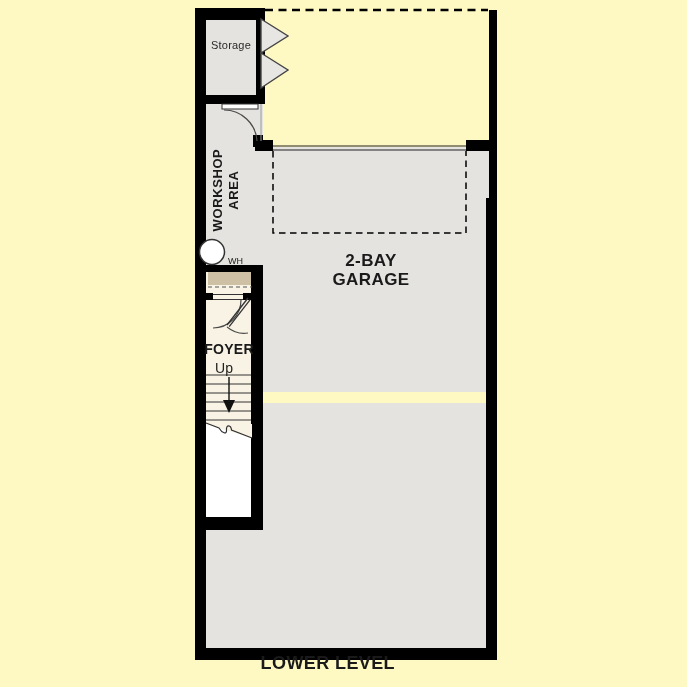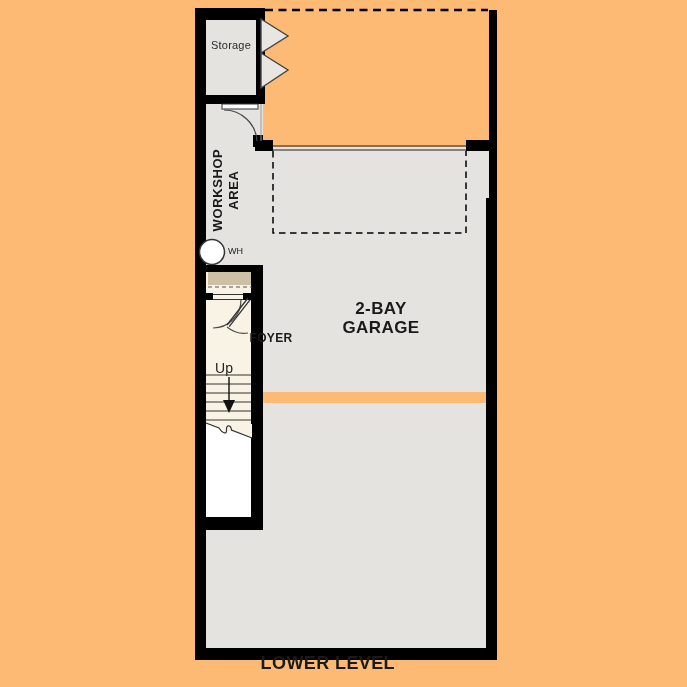--- a/index.html
+++ b/index.html
@@ -6,36 +6,36 @@
     --wall:#000000;
     --room-fill:#e4e3e0;
     --foyer-fill:#f8f3e5;
     --landing-fill:#cdc0a5;
     --line:#3a3a3a;
     --door-line:#4a4a4a;
     --text:#1a1a1a;
   }
   html,body{margin:0;padding:0;background:#ffffff;}
   #plan{
-    position:relative;width:687px;height:687px;background:#fdba74;overflow:hidden;
+    position:relative;width:687px;height:687px;background:#fef9c3;overflow:hidden;
     font-family:"Liberation Sans", sans-serif;
   }
   .fill{position:absolute;z-index:1;}
   .wall{position:absolute;background:var(--wall);z-index:2;}
   #lines{position:absolute;left:0;top:0;z-index:3;pointer-events:none;}
   .label{position:absolute;z-index:4;color:var(--text);text-align:center;white-space:nowrap;}
   .room-fill{background:var(--room-fill);}
   .foyer-fill{background:var(--foyer-fill);}
   .landing-fill{background:var(--landing-fill);}
   .white-fill{background:#ffffff;}
   .lbl-storage{left:206px;top:39px;width:50px;font-size:11px;color:#2a2a2a;letter-spacing:.2px;}
   .lbl-workshop{left:157px;top:173px;width:140px;height:34px;font-weight:bold;font-size:13px;line-height:16px;letter-spacing:.6px;transform:rotate(-90deg);}
-  .lbl-wh{left:200px;top:246px;width:25px;font-size:9px;color:#222;padding-left:23px;}
-  .lbl-garage{left:301px;top:251px;width:160px;font-weight:bold;font-size:17px;line-height:19px;letter-spacing:.4px;margin-top:48px;}
-  .lbl-foyer{left:202px;top:331px;width:54px;font-weight:bold;font-size:12px;letter-spacing:.3px;margin-left:42px;}
+  .lbl-wh{left:200px;top:256px;width:25px;font-size:9px;color:#222;padding-left:23px;}
+  .lbl-garage{left:291px;top:251px;width:160px;font-weight:bold;font-size:17px;line-height:19px;letter-spacing:.4px;}
+  .lbl-foyer{left:202px;top:341px;width:54px;font-weight:bold;font-size:14px;letter-spacing:.3px;}
   .lbl-up{left:202px;top:360px;width:44px;font-size:14px;color:#222;}
   .lbl-crawl{left:293px;top:512px;width:160px;font-weight:bold;font-size:13.5px;letter-spacing:.3px;}
   .lbl-title{left:195px;top:653px;width:200px;text-align:right;font-weight:bold;font-size:18px;letter-spacing:.4px;}
 </style>
 </head>
 <body>
 
 <div id="plan">
 
   <div class="fill room-fill" style="left:206px;top:20px;width:50px;height:75px;"></div>

